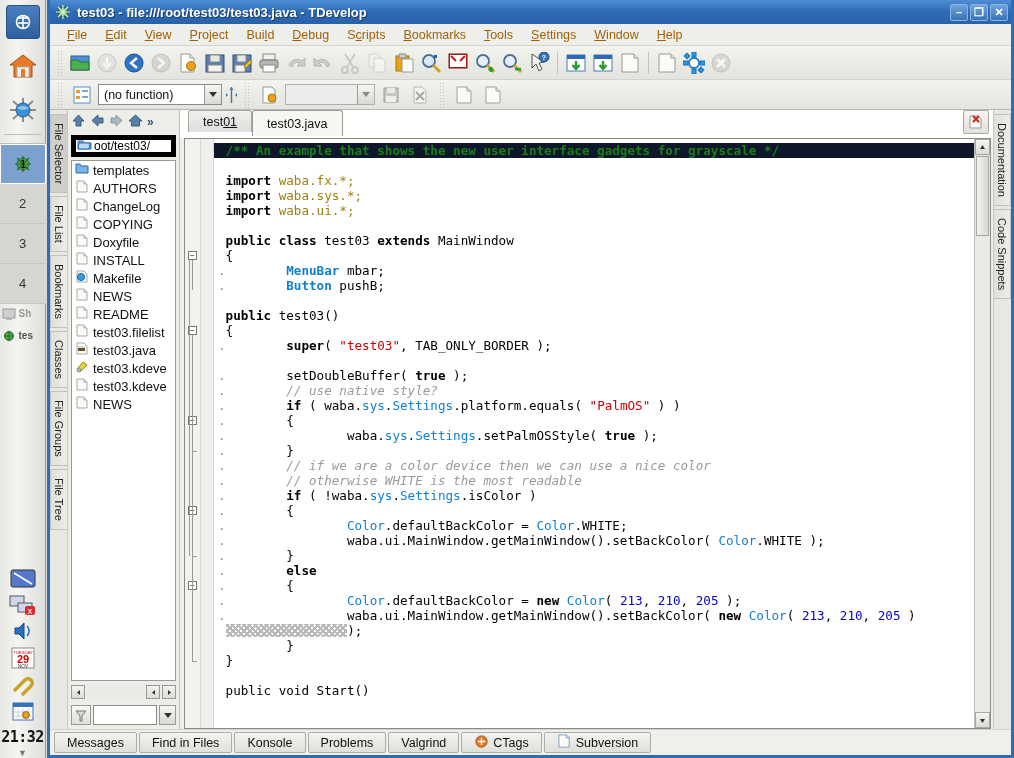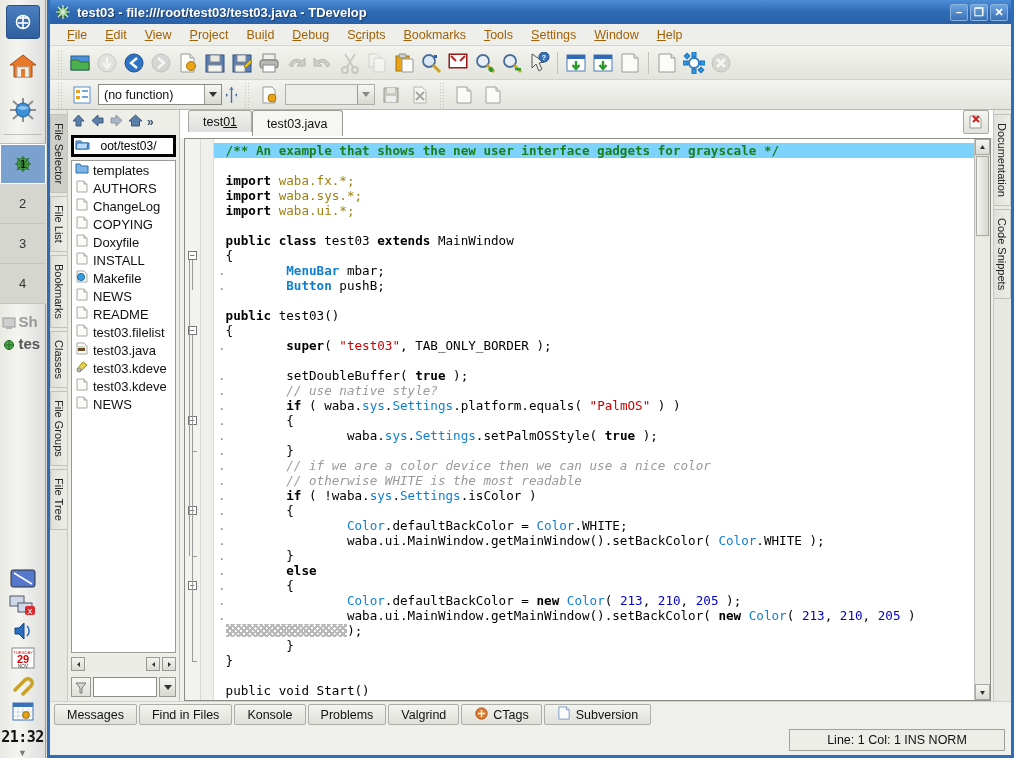--- a/index.html
+++ b/index.html
@@ -35,23 +35,23 @@
   .pager-cell {
     height: 40px; display:flex; align-items:center; justify-content:center;
     font-size: 13px; color:#333; border-bottom: 1px solid #c6c6c1;
     background: #d6d6d0;
   }
   .pager-cell.active {
     background: #7ba2cf; border: 1px solid #fff;
   }
   .tasklist { width: 46px; margin-top: 4px; }
   .task {
-    height: 22px; display:flex; align-items:flex-end; gap:3px;
+    height: 22px; display:flex; align-items:flex-start; gap:3px;
     padding-left:2px; overflow:hidden; white-space:nowrap;
-    font-size: 15px; color:#555; font-weight: bold;
+    font-size: 10px; color:#555; font-weight: bold;
   }
   .task.dim { color:#999; }
   .systray { margin-top: auto; width:46px; display:flex; flex-direction:column; align-items:center; gap:4px; padding-bottom:2px;}
   .clock {
     width: 46px; text-align:center; font-family:"DejaVu Sans Mono", monospace;
     font-size: 15px; font-weight:bold; color:#111; padding: 4px 0 2px;
     letter-spacing: -0.5px;
   }
   .kick-arrow { width:46px; text-align:center; color:#777; font-size:9px; }
 
@@ -128,21 +128,21 @@
   }
   .vtab.sel { background:#cfcfc9; font-weight: normal; }
   .vtabbar.right { border-right:none; border-left:1px solid #c8c8c2; }
   .vtab.right { writing-mode: vertical-rl; border:1px solid #c2c2bc; border-left:none; }
 
   
   #filesel { width: 112px; flex:0 0 112px; display:flex; flex-direction:column;
     background:#eeeee8; border-right:1px solid #c0c0ba; }
   #fsnav { height: 24px; display:flex; align-items:center; gap:4px; padding: 2px 3px; }
   #fspath { height: 22px; margin: 1px 3px; display:flex; align-items:center;
-     background:#fff; border:3px solid #000000; font-size:12px; overflow:hidden;text-align:center; }
+     background:#fff; border:5px solid #000000; font-size:12px; overflow:hidden; }
   #fslist { flex:1 1 auto; background:#fff; border:1px solid #9a9a94; margin: 2px 3px 0;
      overflow:hidden; }
   .frow { height: 18px; display:flex; align-items:center; gap:4px; padding-left:3px;
      font-size:13px; color:#111; white-space:nowrap; }
   #fsscroll { height: 18px; margin: 2px 3px; display:flex; align-items:center; gap:2px; }
   #fsfilter { height: 22px; margin: 1px 3px 3px; display:flex; align-items:center; gap:2px; }
 
   
   #editor { flex:1 1 auto; display:flex; flex-direction:column; min-width:0; background:#efefeb; }
   #edtabs { height: 28px; flex:0 0 28px; display:flex; 
@@ -166,21 +166,21 @@
   #edwrap { flex:1 1 auto; display:flex; min-height:0; border:1px solid #8c8c86; margin: 0 2px 0 4px; background:#fff; }
   #foldbar { width: 16px; flex:0 0 16px; background:#f2f2ee; border-right:1px solid #d8d8d2; position:relative; }
   #icobar { width: 13px; flex:0 0 13px; background:#efefeb; border-right:1px solid #dcdcd6; }
   #code {
     flex:1 1 auto; position:relative; background:#fff; overflow:hidden;
     font-family:"DejaVu Sans Mono","Liberation Mono", monospace;
     font-size: 12.6px; line-height: 15px; padding: 4px 0 0 0;
     white-space: pre;
   }
   .ln { height: 15px; padding-left: 4px; }
-  .ln.cur { background:#7dd3fc; }
+  .ln.cur { background:#0f172a; }
   .dotcol { color:#8c8c8c; }
   .kw  { color:#000; font-weight:bold; }
   .typ { color:#0f7fd4; font-weight:bold; }
   .typ2{ color:#0f7fd4; }
   .cmt { color:#1a7f1a; font-weight:bold; }
   .cmt2{ color:#9a9a9a; font-style:italic; }
   .str { color:#cc0000; }
   .num { color:#0000cc; }
   .pkg { color:#a08010; }
   .txt { color:#000; }
@@ -849,17 +849,14 @@
         </div>
         <div class="btab">
           <span><svg width="15" height="15" viewBox="0 0 16 16">
               <path d="M2 1 H10 L13 4 V14 H2 Z" fill="#fbfbf7" stroke="#7a9ac4"></path>
               <path d="M10 1 V4 H13" fill="#dce8f4" stroke="#7a9ac4"></path>
             </svg></span>
           <span>Subversion</span>
         </div>
       </div>
 
-    <div id="statusbar">
-      <div id="statusbox">Line: 1 Col: 1  INS  NORM</div>
-    </div>
   </div>
 </div>
 
 </body></html>

